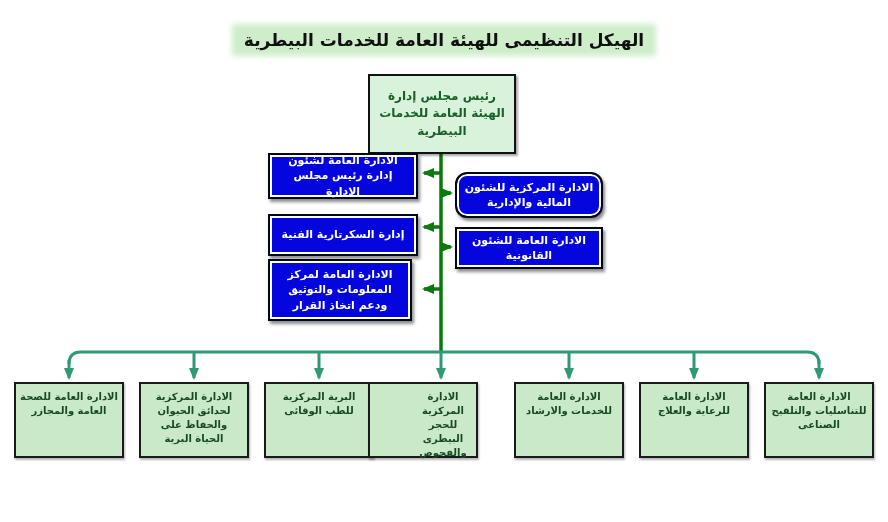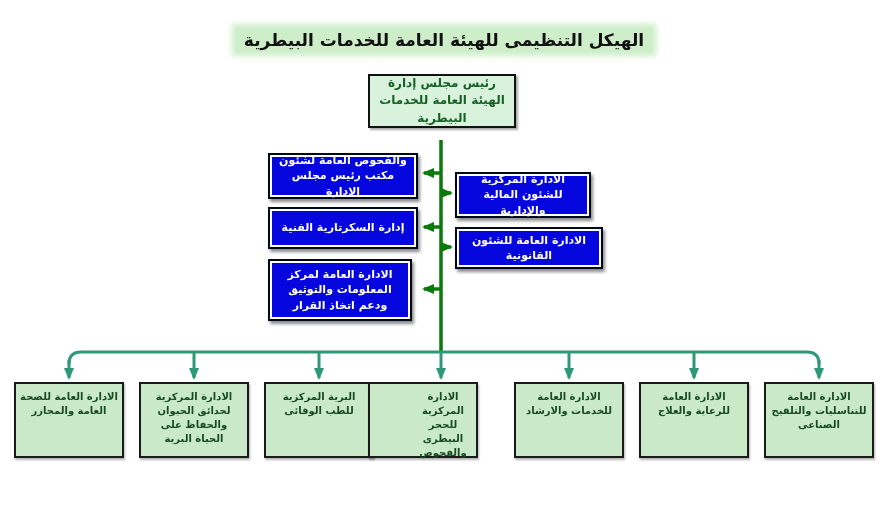--- a/index.html
+++ b/index.html
@@ -24,40 +24,40 @@
     margin-top:12px;
   }
   .node{
     position:absolute;
     box-sizing:border-box;
     display:flex;align-items:center;justify-content:center;
     text-align:center;direction:rtl;
     font-weight:bold;
   }
   .root-box{
-    left:368px;top:74px;width:148px;height:54px;
+    left:368px;top:74px;width:148px;height:80px;
     background:#d9f2dc;
     border:2px solid #111;
     color:#176127;
     font-size:12px;line-height:1.45;
     padding:2px 6px;
     box-shadow:2px 2px 2px rgba(0,0,0,0.35);
   }
   .blue-box{
     background:#0505dd;
     border:2px solid #00081c;
     color:#ffffff;
     font-size:11px;line-height:1.4;
     padding:2px 6px;
     box-shadow:inset 0 0 0 2px #ffffff, 2px 3px 3px rgba(0,0,0,0.45);
   }
   .bl1{left:268px;top:153px;width:150px;height:46px;}
-  .bl2{left:268px;top:207px;width:150px;height:42px;}
+  .bl2{left:268px;top:214px;width:150px;height:42px;}
   .bl3{left:268px;top:259px;width:144px;height:62px;}
-  .br1{left:455px;top:172px;width:136px;height:46px;}
+  .br1{left:455px;top:172px;width:148px;height:46px;border-radius:12px;}
   .br2{left:455px;top:227px;width:148px;height:42px;}
   .leaf-box{
     top:382px;width:110px;height:76px;
     background:#c9e9c9;
     border:2px solid #1a1a1a;
     color:#174a21;
     font-size:10px;line-height:1.4;
     align-items:flex-start;
     padding:6px 4px 2px 4px;
     box-shadow:1px 2px 2px rgba(0,0,0,0.3);
@@ -104,21 +104,21 @@
       <line x1="319" y1="352" x2="319" y2="378" marker-end="url(#arrT)"></line>
       <line x1="441" y1="352" x2="441" y2="378" marker-end="url(#arrT)"></line>
       <line x1="569" y1="352" x2="569" y2="378" marker-end="url(#arrT)"></line>
       <line x1="694" y1="352" x2="694" y2="378" marker-end="url(#arrT)"></line>
       <line x1="819" y1="360" x2="819" y2="378" marker-end="url(#arrT)"></line>
     </g>
   </svg>
 
   <div class="node root-box">رئيس مجلس إدارة الهيئة العامة للخدمات البيطرية</div>
 
-  <div class="node blue-box bl1">والفحوص العامة لشئون مكتب رئيس مجلس الادارة</div>
+  <div class="node blue-box bl1">الادارة العامة لشئون إدارة رئيس مجلس الادارة</div>
   <div class="node blue-box bl2">إدارة السكرتارية الفنية</div>
   <div class="node blue-box bl3">الادارة العامة لمركز المعلومات والتوثيق ودعم اتخاذ القرار</div>
 
   <div class="node blue-box br1">الادارة المركزية للشئون المالية والإدارية</div>
   <div class="node blue-box br2">الادارة العامة للشئون القانونية</div>
 
   <div class="node leaf-box lf1">الادارة العامة للصحة العامة والمجازر</div>
   <div class="node leaf-box lf2">الادارة المركزية لحدائق الحيوان والحفاظ على الحياة البرية</div>
   <div class="node leaf-box lf3">البرية المركزية للطب الوقائى</div>
   <div class="node leaf-box lf4">الادارة المركزية للحجر البيطرى والفحوص</div>

